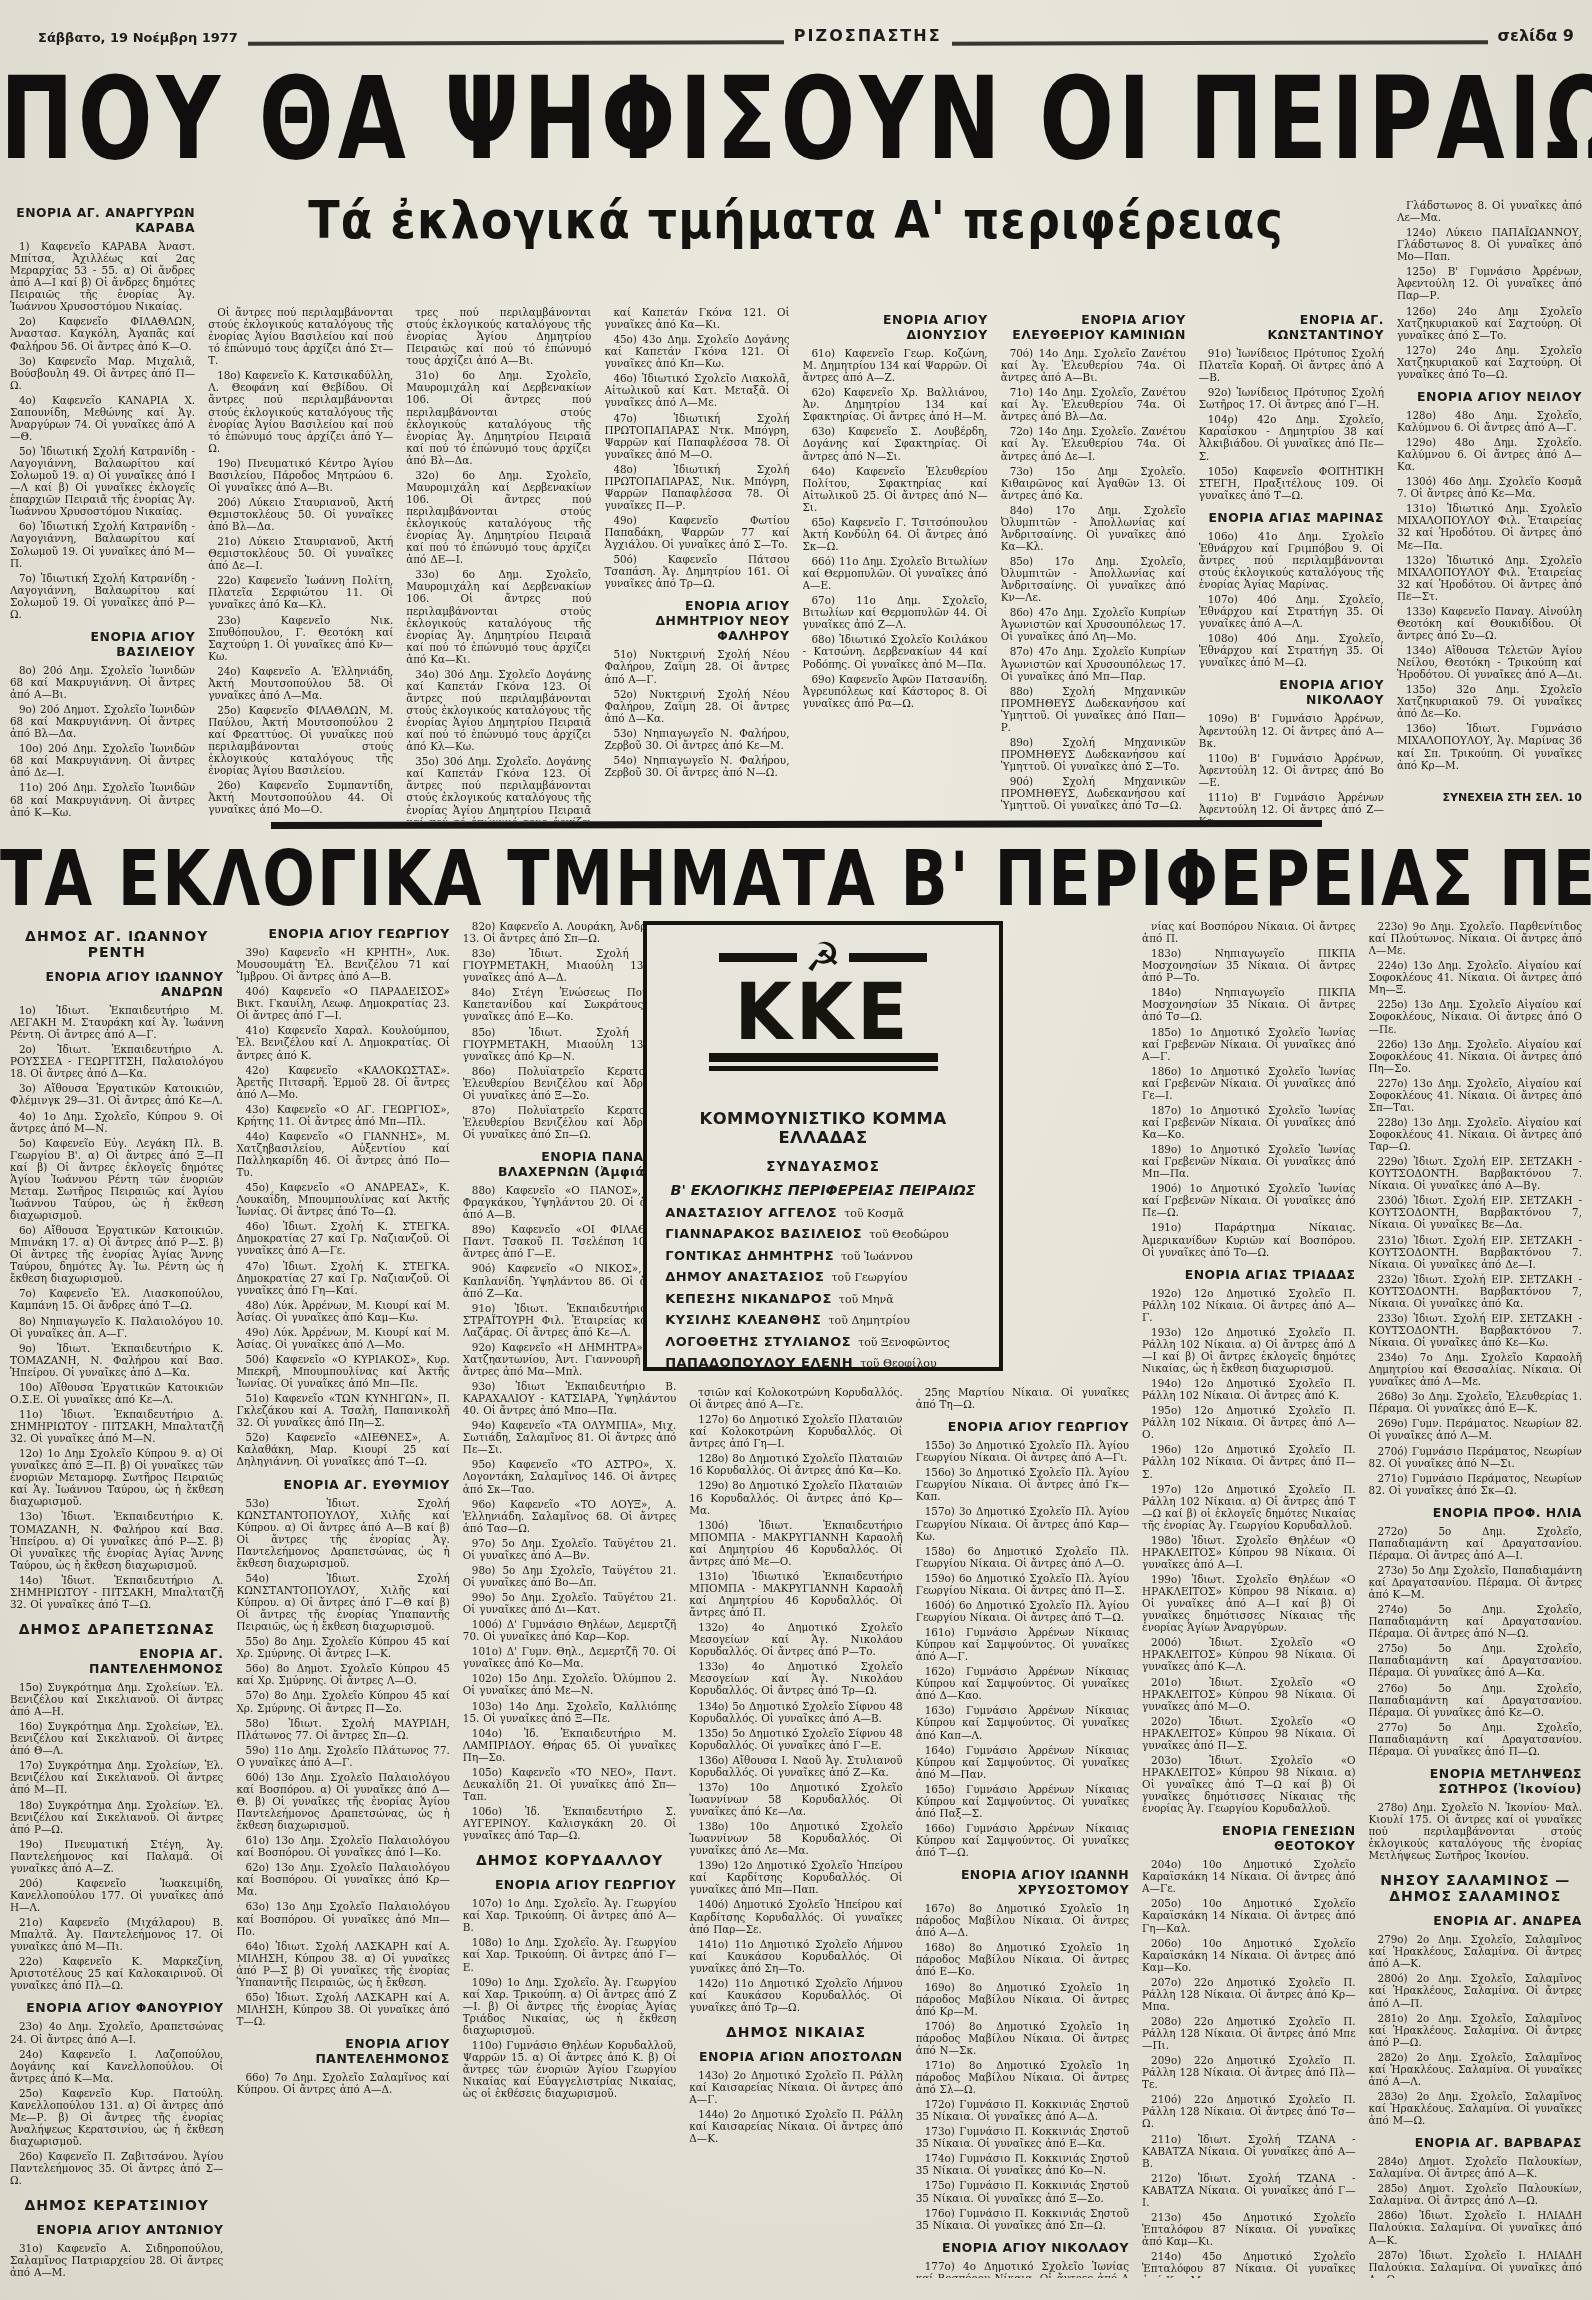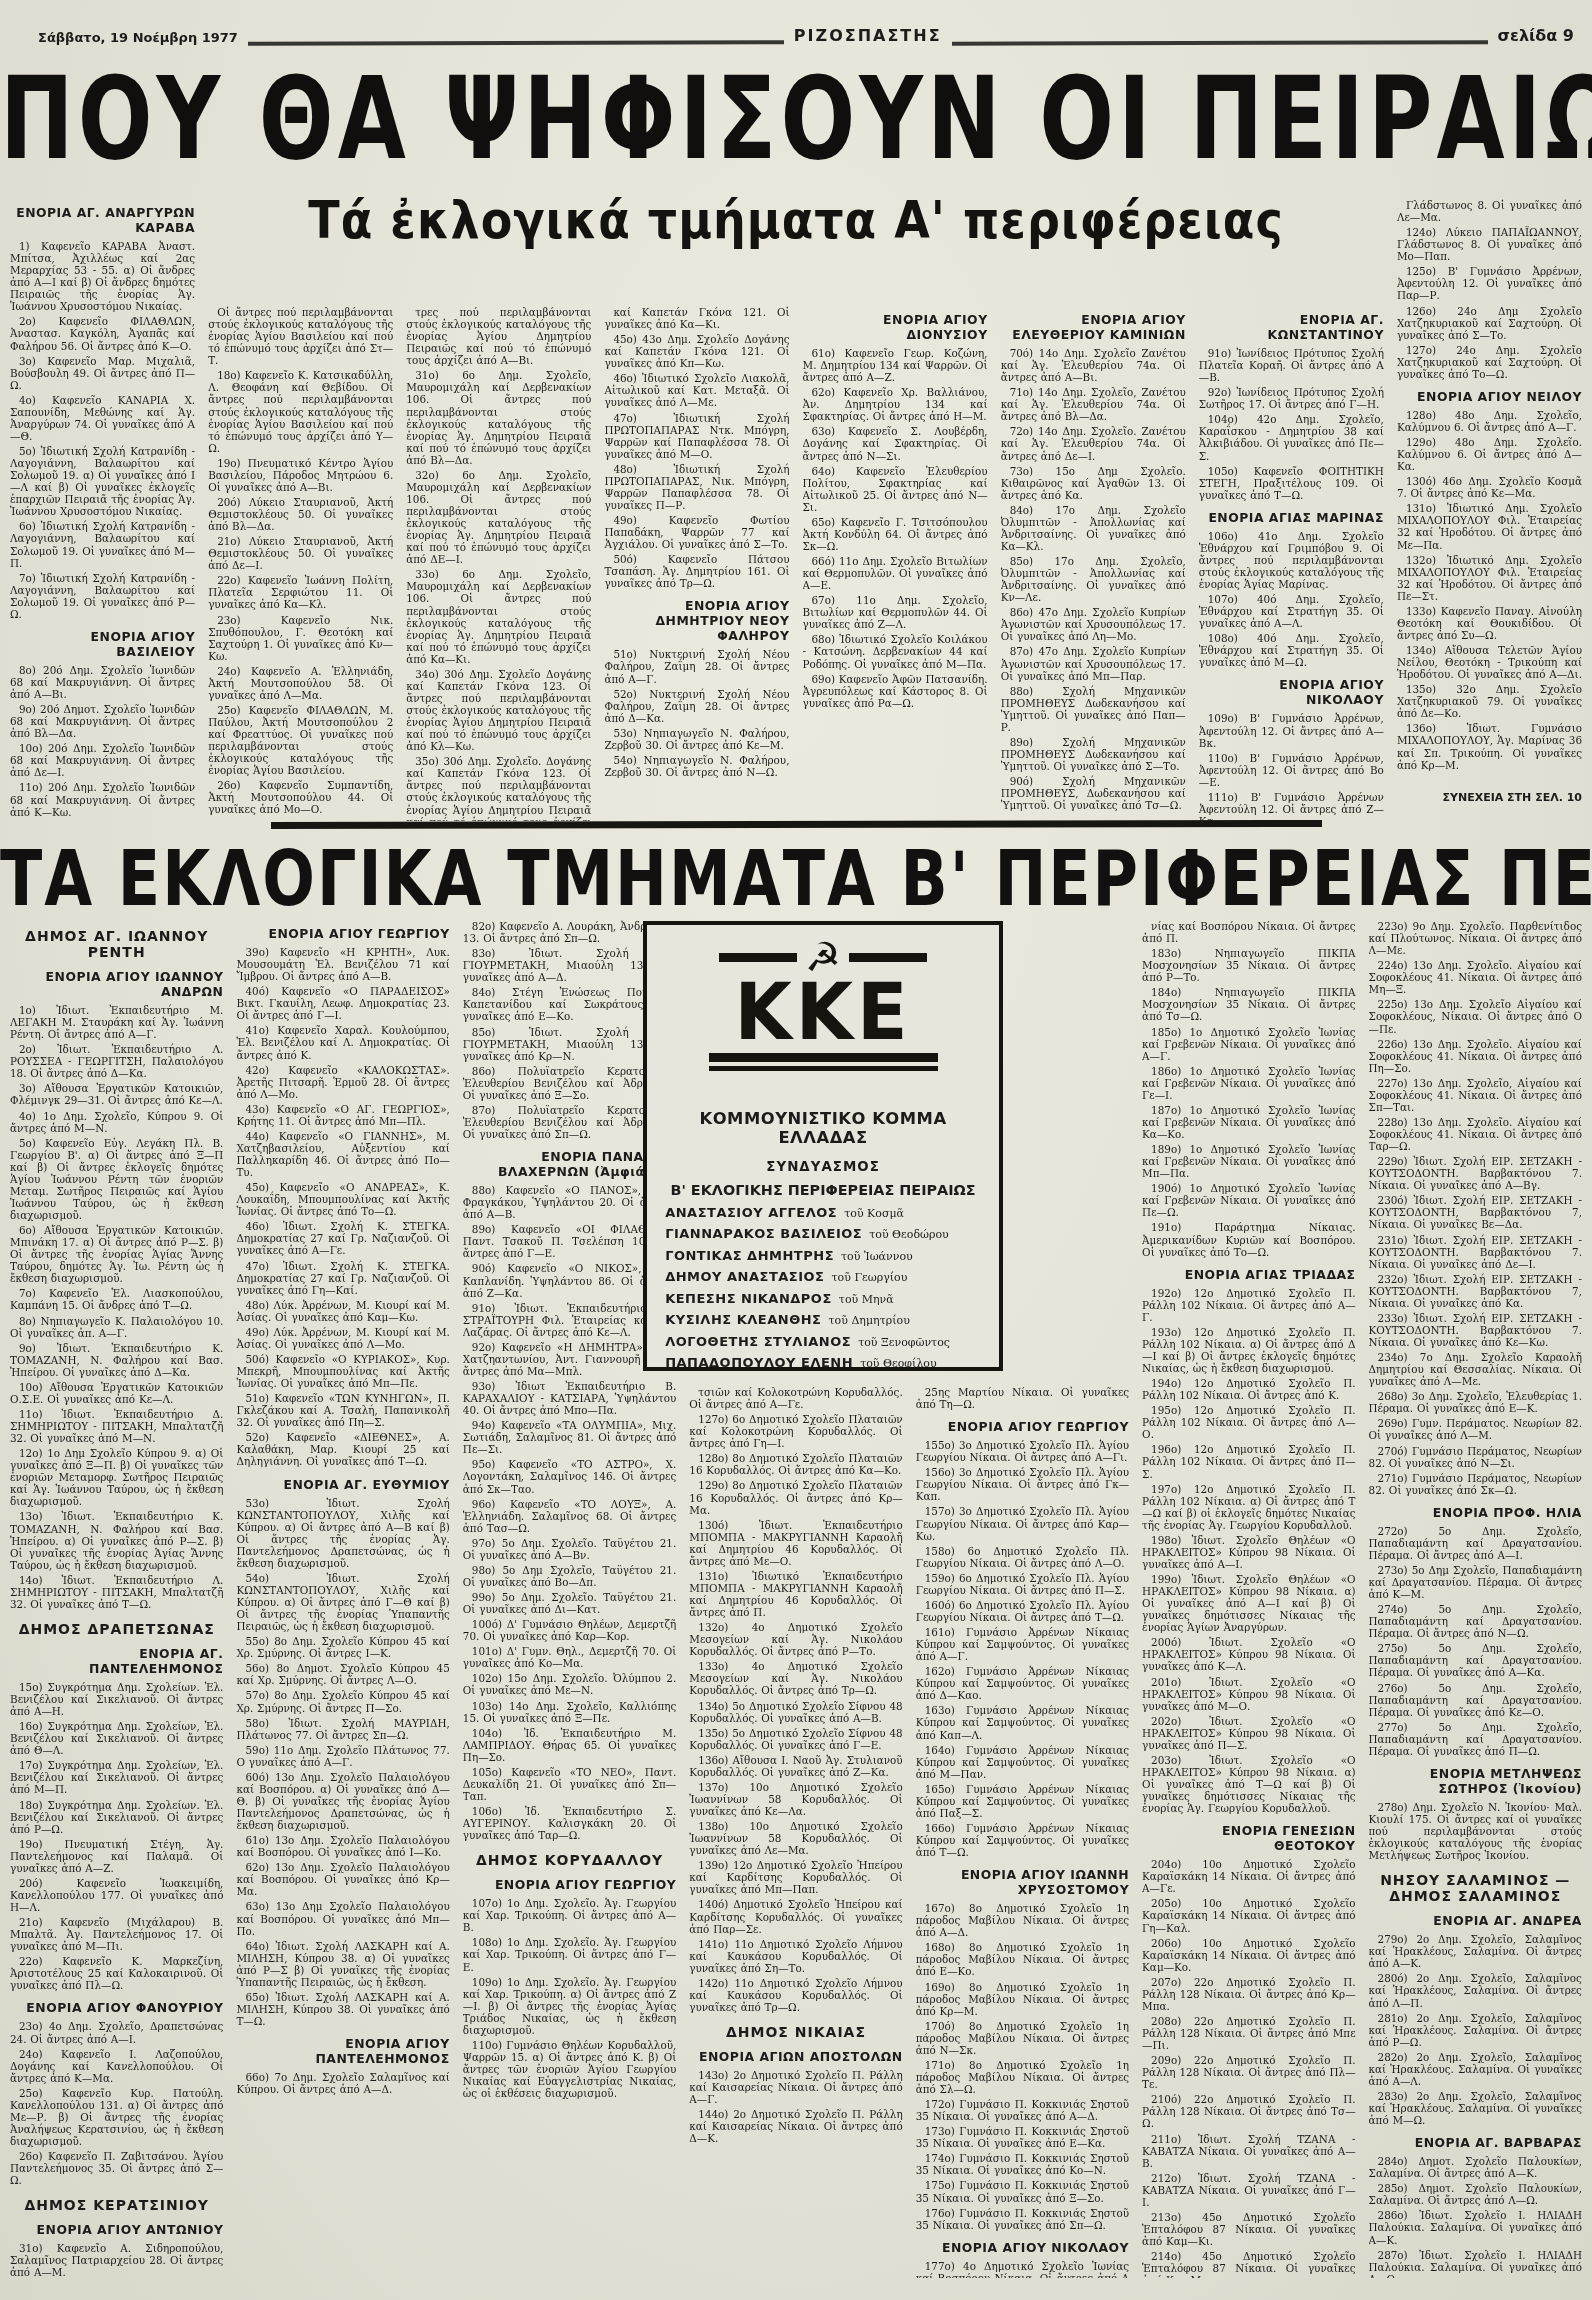--- a/index.html
+++ b/index.html
@@ -61,21 +61,21 @@
   .kke-logo .lbar{width:78px;height:9px;background:#15140f;}
   .kke-logo .sickle{font-size:40px;line-height:1;color:#15140f;font-family:"DejaVu Sans",sans-serif;}
   .kke-logo .kke-text{
     font-family:"DejaVu Sans",sans-serif;font-weight:bold;font-size:74px;line-height:.95;
     letter-spacing:4px;transform:scaleY(1.05);color:#15140f;
   }
   .kke-logo .ubar1{width:229px;height:9px;background:#15140f;margin-top:6px;}
   .kke-logo .ubar2{width:229px;height:5px;background:#15140f;margin-top:4px;}
   .kke-party{font-family:"DejaVu Sans",sans-serif;font-weight:bold;font-size:16.4px;margin-top:38px;letter-spacing:0.5px;text-align:center;}
   .kke-synd{font-family:"DejaVu Sans",sans-serif;font-weight:bold;font-size:13.4px;margin-top:12px;letter-spacing:1px;}
-  .kke-district{font-family:"DejaVu Sans",sans-serif;font-weight:bold;font-size:14.4px;margin-top:8px;text-align:center;}
+  .kke-district{font-family:"DejaVu Sans",sans-serif;font-weight:bold;font-size:14.4px;margin-top:8px;text-align:center;font-style:italic;}
   .kke-cands{width:100%;}
   .kke-cand{display:flex;align-items:baseline;gap:7px;margin:6.5px 0 6.5px 6px;}
   .kke-cand .nm{font-family:"DejaVu Sans",sans-serif;font-weight:bold;font-size:13px;letter-spacing:0.5px;white-space:nowrap;}
   .kke-cand .pat{font-size:11px;white-space:nowrap;}
 </style>
 </head>
 <body>
 
 <div class="topbar">
   <span class="date">Σάββατο, 19 Νοέμβρη 1977</span>

